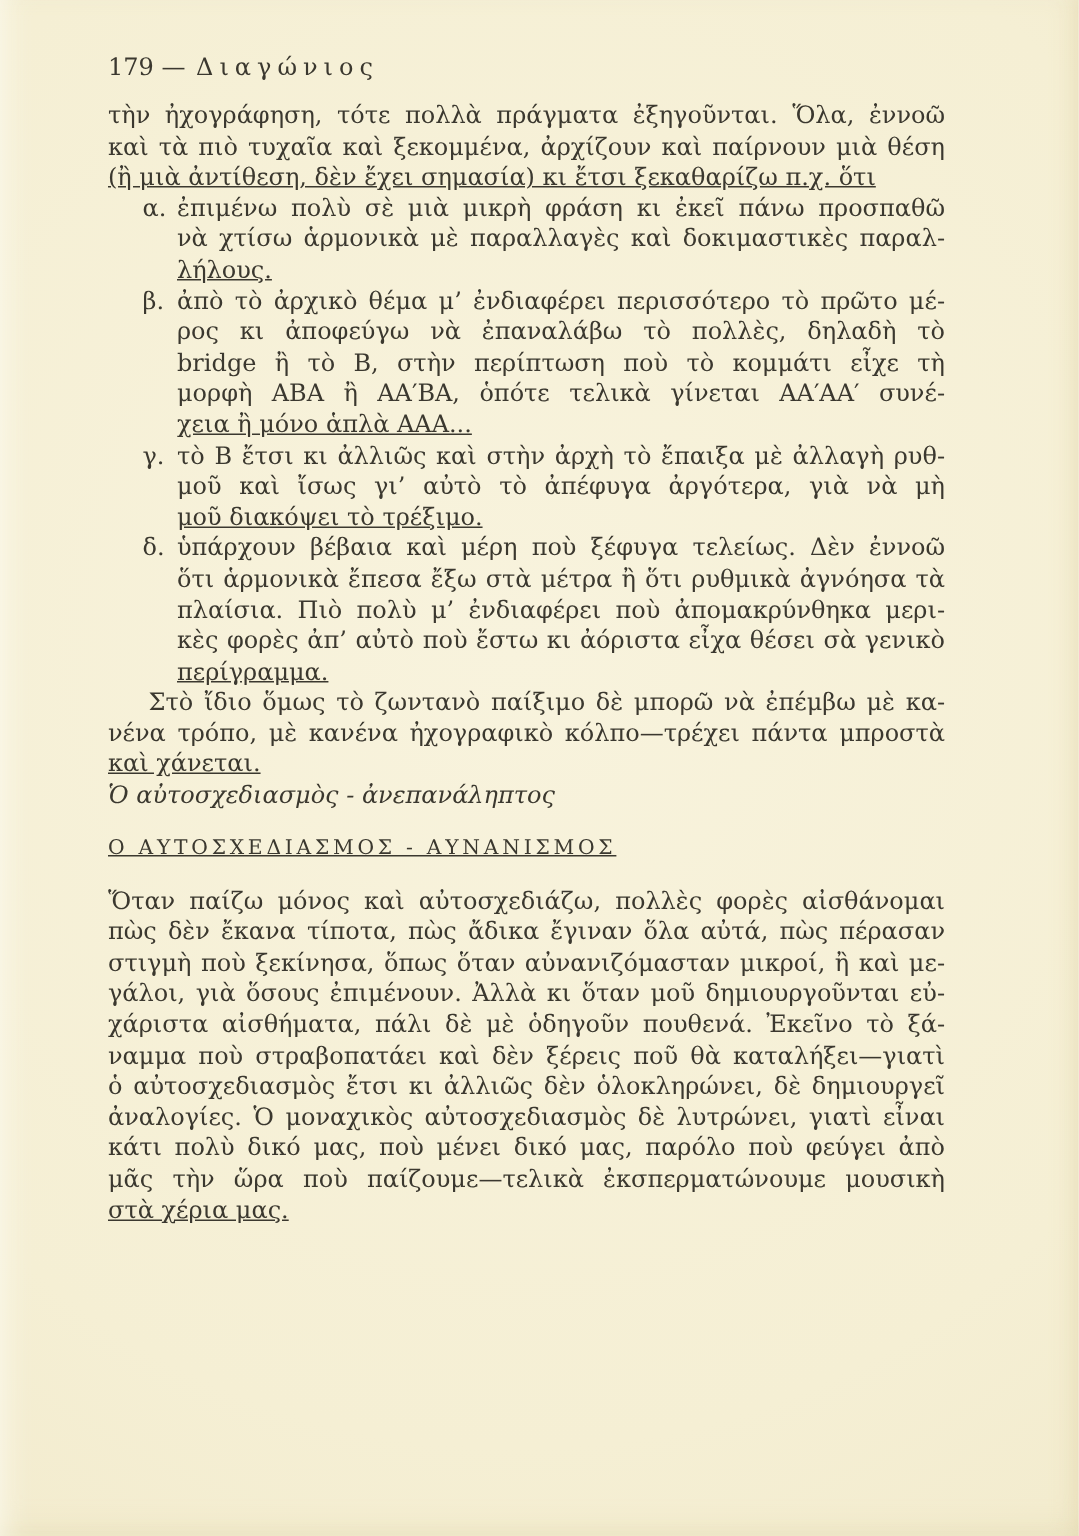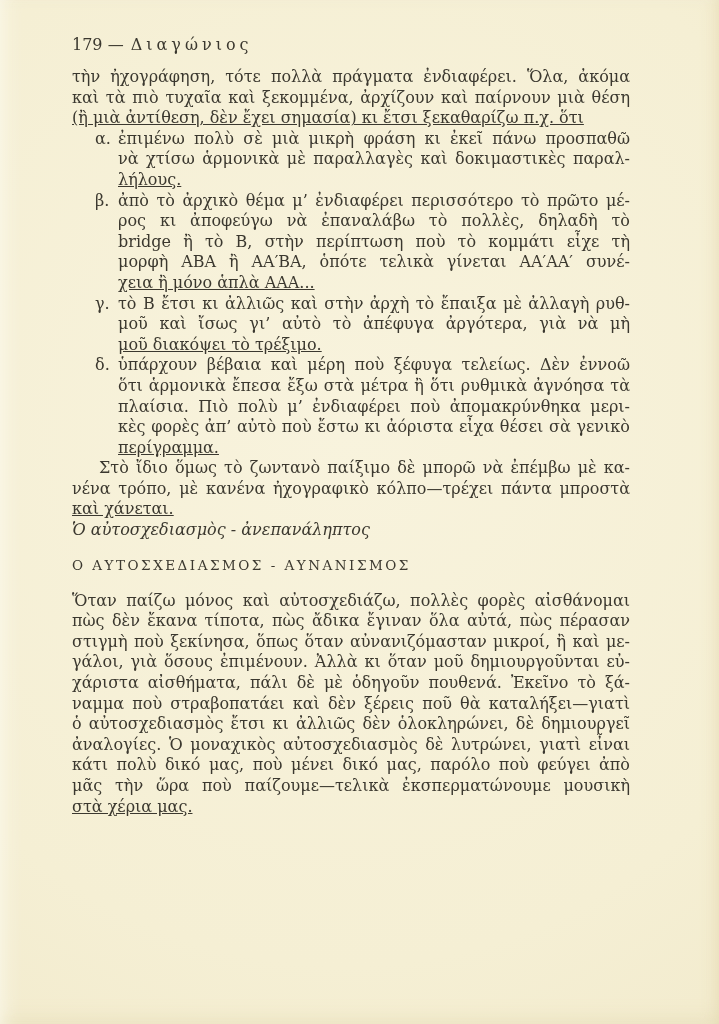--- a/index.html
+++ b/index.html
@@ -52,37 +52,38 @@
     font-size: 16px;
     line-height: 20.6px;
     height: 20.6px;
   }
   .section-heading {
     margin-top: 15px;
     font-size: 13.5px;
     line-height: 18px;
     letter-spacing: 2.5px;
     font-weight: 500;
+    text-decoration: underline;
   }
   .p3 { margin-top: 17px; }
 </style>
 </head>
 <body>
 
 <div class="page">
   <div class="textblock">
 
     <div class="running-header">
       <span>179</span>
       <span>—</span>
       <span class="title">Διαγώνιος</span>
     </div>
 
     <div class="p1">
-      <div class="line jl">τὴν ἠχογράφηση, τότε πολλὰ πράγματα ἐνδιαφέρει. Ὅλα, ἀκόμα</div>
+      <div class="line jl">τὴν ἠχογράφηση, τότε πολλὰ πράγματα ἐξηγοῦνται. Ὅλα, ἐννοῶ</div>
       <div class="line jl">καὶ τὰ πιὸ τυχαῖα καὶ ξεκομμένα, ἀρχίζουν καὶ παίρνουν μιὰ θέση</div>
       <div class="line ll">(ἢ μιὰ ἀντίθεση, δὲν ἔχει σημασία) κι ἔτσι ξεκαθαρίζω π.χ. ὅτι</div>
     </div>
 
     <div class="li">
       <span class="marker">α.</span>
       <div class="line jl">ἐπιμένω πολὺ σὲ μιὰ μικρὴ φράση κι ἐκεῖ πάνω προσπαθῶ</div>
       <div class="line jl">νὰ χτίσω ἁρμονικὰ μὲ παραλλαγὲς καὶ δοκιμαστικὲς παραλ-</div>
       <div class="line ll">λήλους.</div>
     </div>

